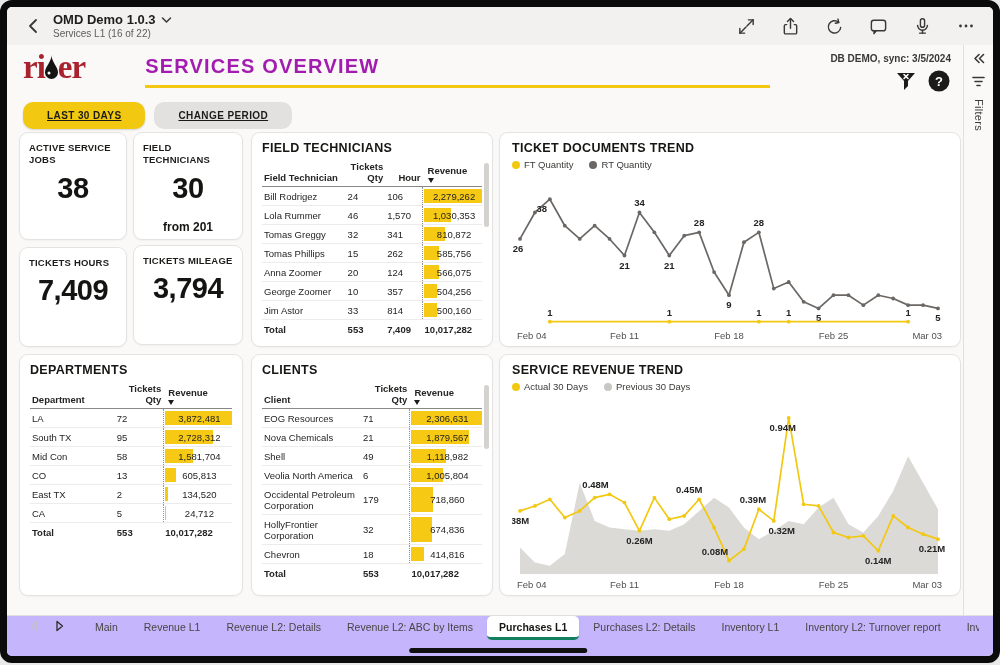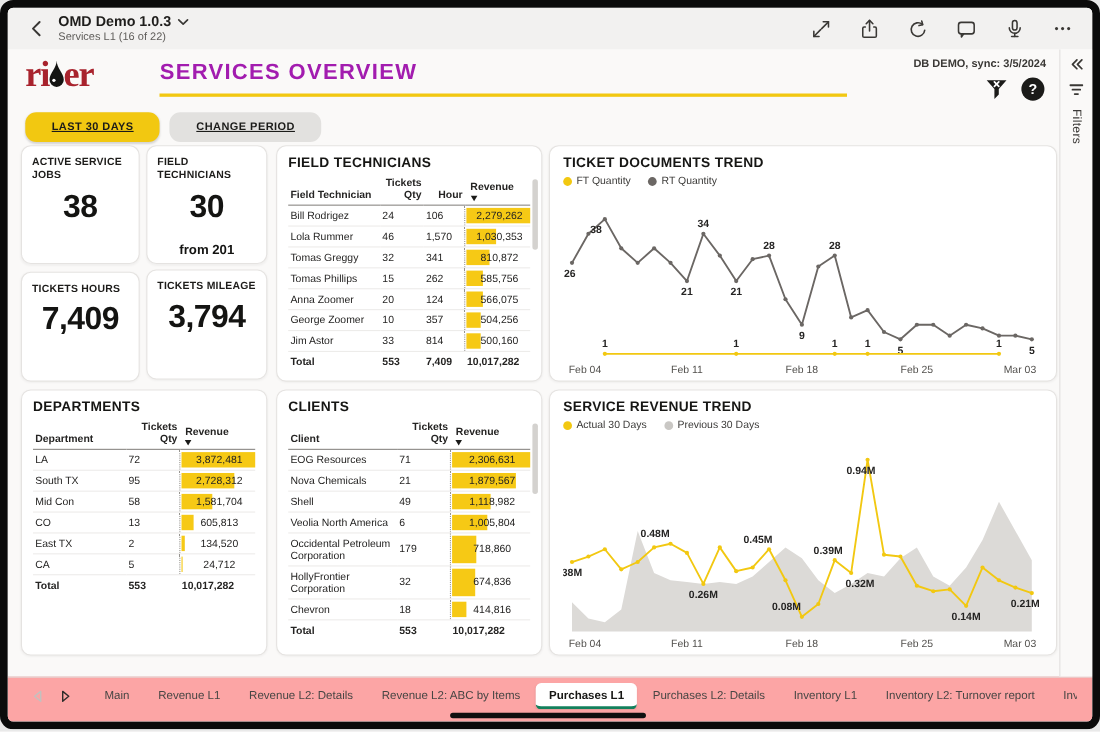--- a/index.html
+++ b/index.html
@@ -68,22 +68,22 @@
     border-top:5px solid #1b1b19;margin-top:2px;}
   .scrollbar{position:absolute;right:3px;top:30px;width:5px;height:64px;background:#d4d2cf;border-radius:3px;}
   
   .chart-card{padding:8px 12px 4px 12px;display:flex;flex-direction:column;}
   .legend{display:flex;gap:16px;margin-top:4px;font-size:9.5px;color:#3b3a38;align-items:center;}
   .legend-item{display:flex;align-items:center;gap:4px;cursor:pointer;}
   .legend-dot{width:8px;height:8px;border-radius:50%;display:inline-block;}
   .chart-area{flex:1;position:relative;}
   svg text{font-family:"Liberation Sans",sans-serif;}
   
-  .tabbar{position:absolute;bottom:0;left:0;right:0;height:41px;background:#fca5a5;
-    border-top:1px solid #e2e0de;display:flex;align-items:center;padding:0 14px 6px 14px;}
+  .tabbar{position:absolute;bottom:0;left:0;right:0;height:41px;background:#c4b5fd;
+    border-top:1px solid #e2e0de;display:flex;align-items:flex-start;padding:0 14px 6px 14px;}
   .nav-arrow{display:flex;align-items:center;padding:4px 8px;cursor:pointer;}
   .tabs{display:flex;align-items:center;margin-left:10px;flex:1;overflow:hidden;gap:2px;}
   .tab{padding:5px 12px 4px 12px;font-size:10.5px;color:#484644;white-space:nowrap;border-radius:5px;
     cursor:pointer;border-bottom:3px solid transparent;}
   .tab.active{background:#fff;font-weight:700;color:#161614;border-bottom:3px solid #12805c;
     box-shadow:0 1px 2px rgba(0,0,0,.08);}
   .home-indicator{position:absolute;bottom:3px;left:50%;transform:translateX(-51%);width:178px;height:5px;
     background:#101010;border-radius:3px;z-index:9;}
 </style>
 </head>

